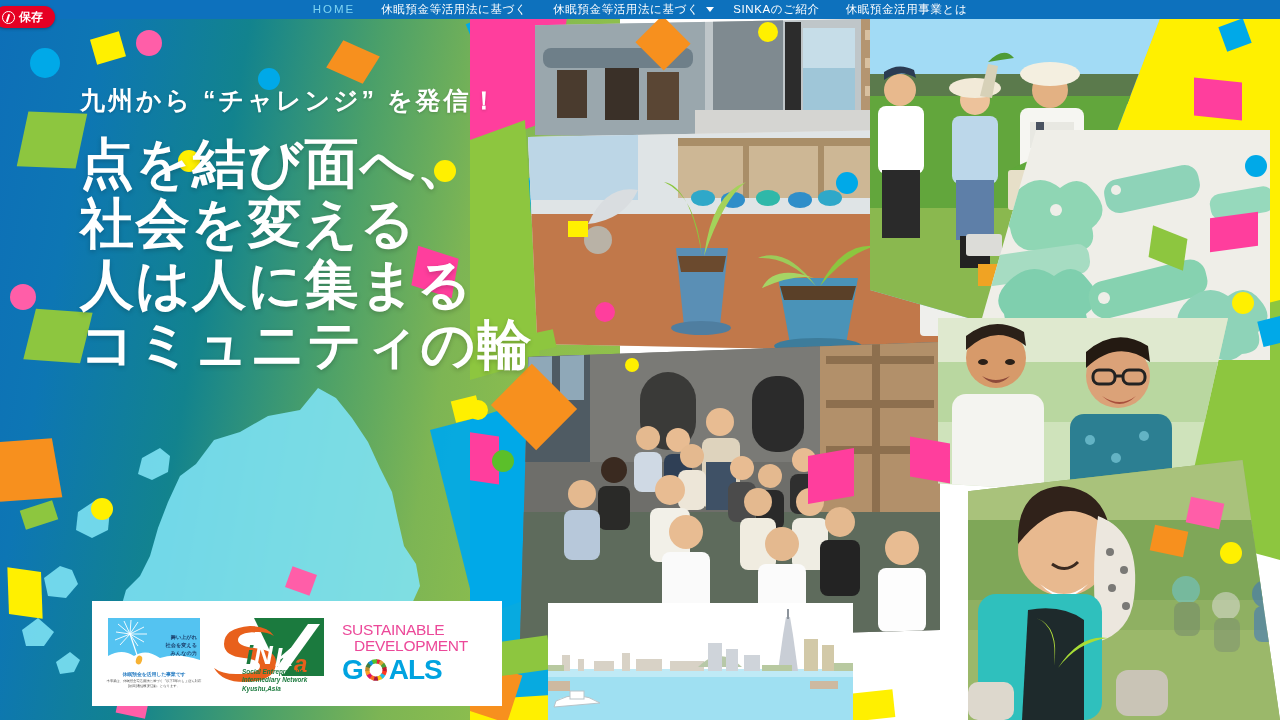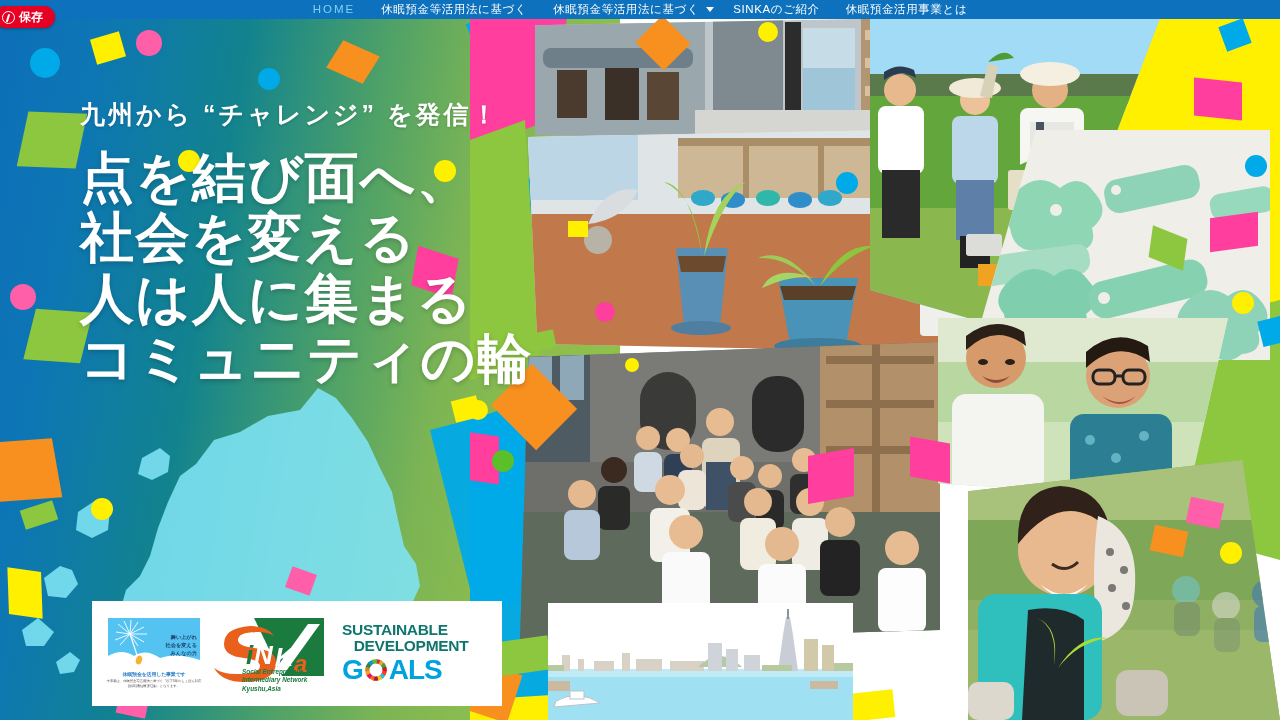--- a/index.html
+++ b/index.html
@@ -58,21 +58,21 @@
   
   .left-cut {
     position:absolute; left:0; top:0; width:620px; height:720px;
     z-index:11; pointer-events:none;
   }
 
   
   .kyushu-map { position:absolute; left:0px; top:380px; width:560px; height:340px; z-index:12; opacity:.95;}
 
   
-  .headline-block { position:absolute; left:80px; top:98px; z-index:40; }
+  .headline-block { position:absolute; left:80px; top:84px; z-index:40; }
   .kicker {
     color:#ffffff; font-size:25px; font-weight:bold; letter-spacing:3px;
     text-shadow:0 1px 3px rgba(0,0,0,.18); white-space:nowrap;
   }
   .big-lines { margin-top:16px; }
   .big-line {
     color:#ffffff; font-size:54px; font-weight:bold; line-height:1.12;
     letter-spacing:1.5px; white-space:nowrap;
     text-shadow:0 2px 5px rgba(0,0,0,.20);
   }
@@ -94,21 +94,21 @@
   .logo-kyumin { width:96px; display:flex; flex-direction:column; align-items:center; }
   .kyumin-top { width:92px; height:52px; background:#54c3f1; position:relative; overflow:hidden; }
   .kyumin-txt { position:absolute; right:3px; top:16px; font-size:5.2px; color:#1b3f6b; line-height:1.5; font-weight:bold; text-align:right;}
   .kyumin-sub { font-size:5px; color:#2b7fc4; font-weight:bold; margin-top:1px; letter-spacing:-.2px;}
   .kyumin-fine { font-size:3.3px; color:#444; text-align:center; line-height:1.45; margin-top:2px; }
 
   .logo-sinka { width:120px; height:80px; position:relative; }
   .sinka-cap { position:absolute; left:30px; bottom:0px; font-size:6.4px; color:#1b7a3e; font-weight:bold; font-style:italic; line-height:1.35; }
 
   .logo-sdg { width:138px; }
-  .sdg-l1,.sdg-l2 { color:#0f766e; font-weight:bold; letter-spacing:-.3px; }
+  .sdg-l1,.sdg-l2 { color:#ec4899; font-weight:normal; letter-spacing:-.3px; }
   .sdg-l1 { font-size:15.5px; }
   .sdg-l2 { font-size:15.5px; margin-top:-2px;text-align:center;}
   .sdg-l3 { display:flex; align-items:center; margin-top:-1px; }
   .sdg-big { color:#00a3e0; font-weight:bold; font-size:28px; letter-spacing:-1px; }
 
   
   .bay-card { position:absolute; left:548px; top:603px; width:305px; height:117px; background:#ffffff; z-index:60; overflow:hidden;}
 </style>
 </head>
 <body>

